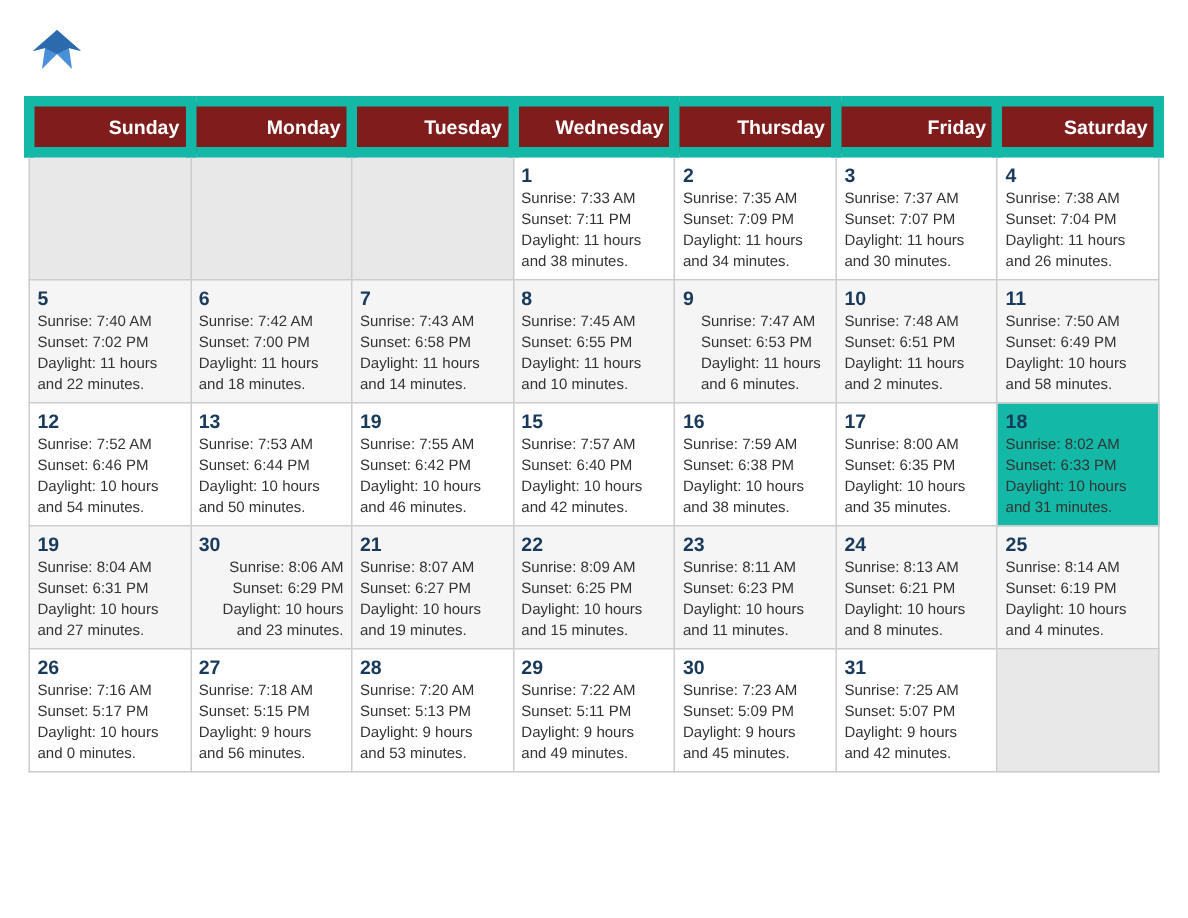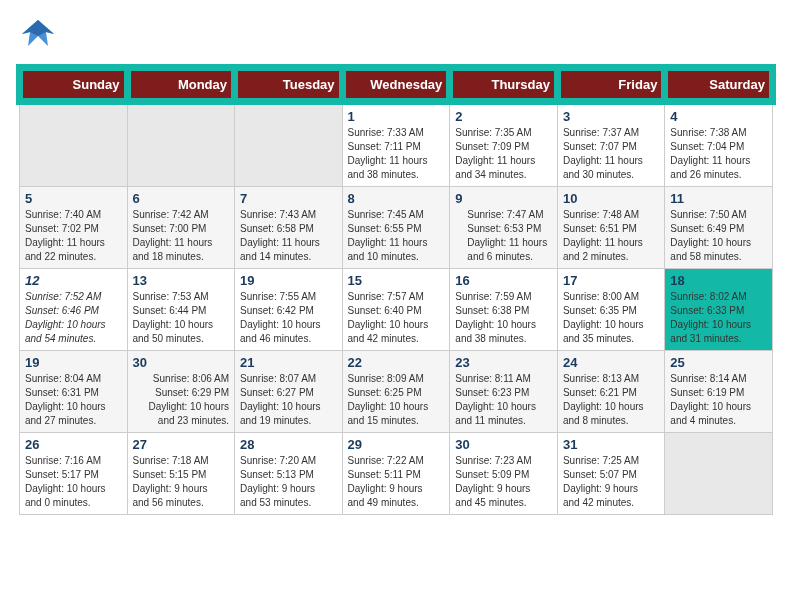--- a/index.html
+++ b/index.html
@@ -200,21 +200,21 @@
         </td>
         <td style="background: rgb(245, 245, 245);">
           <span class="day-number">11</span>
           <div class="day-info" style="white-space: pre-line;">Sunrise: 7:50 AM
 Sunset: 6:49 PM
 Daylight: 10 hours
 and 58 minutes.</div>
         </td>
       </tr>
       <tr>
-        <td style="background: rgb(255, 255, 255); font-style: italic;">
+        <td style="background: rgb(255, 255, 255);">
           <span class="day-number">12</span>
           <div class="day-info" style="white-space: pre-line;">Sunrise: 7:52 AM
 Sunset: 6:46 PM
 Daylight: 10 hours
 and 54 minutes.</div>
         </td>
         <td style="background: rgb(255, 255, 255);">
           <span class="day-number">13</span>
           <div class="day-info" style="white-space: pre-line;">Sunrise: 7:53 AM
 Sunset: 6:44 PM

